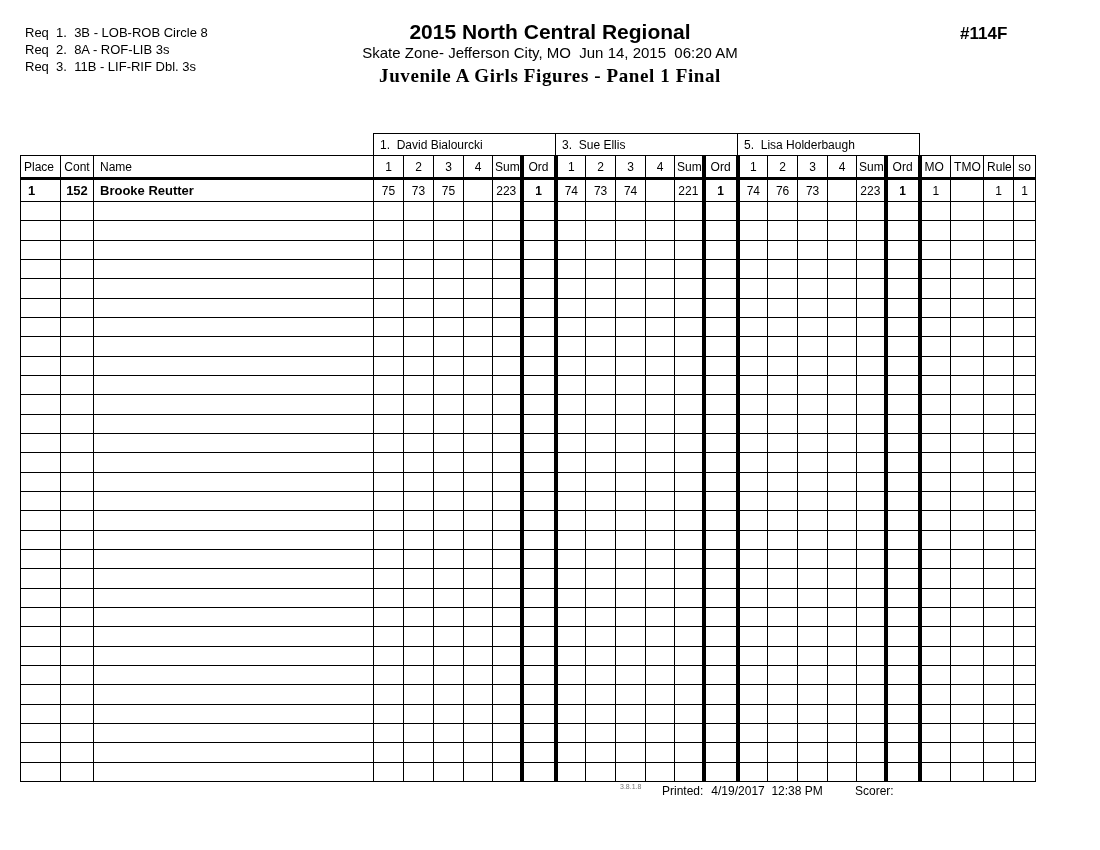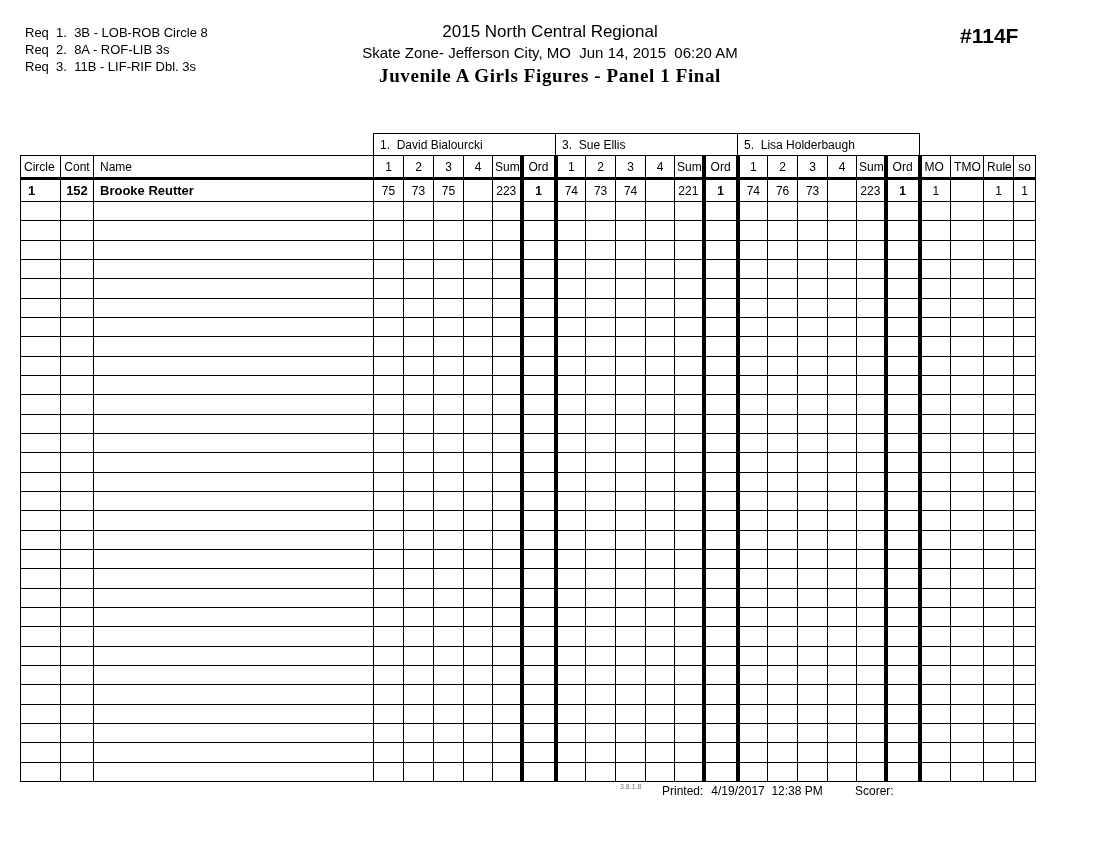--- a/index.html
+++ b/index.html
@@ -9,25 +9,25 @@
     position: relative;
     font-family: "Liberation Sans", sans-serif;
     color: #000;
     overflow: hidden;
   }
   .pre { white-space: pre; }
 
   
   .req-block { position: absolute; left: 25px; top: 24px; font-size: 13px; line-height: 17px; }
   .titles { position: absolute; left: 0; top: 22px; width: 1100px; text-align: center; }
-  .t1 { font-size: 17px; font-weight: normal; line-height: 20px; }
+  .t1 { font-size: 21px; font-weight: bold; line-height: 20px; }
   .t2 { font-size: 15px; line-height: 21px; }
   .t3 { font-size: 19px; font-weight: bold; line-height: 25px; letter-spacing: 0.6px; font-family: Liberation Serif, serif; }
   .t4 { font-size: 16px; line-height: 22px; }
-  .event-number { position: absolute; left: 960px; top: 24px; font-size: 21px; font-weight: bold; }
+  .event-number { position: absolute; left: 960px; top: 24px; font-size: 17px; font-weight: bold; }
 
   
   table.report-table {
     position: absolute; left: 20px; top: 133px;
     border-collapse: collapse; table-layout: fixed;
     width: 1016px;
     font-size: 12px;
   }
   .report-table td {
     border: 1px solid #000;
@@ -104,21 +104,21 @@
   </colgroup>
   <tbody id="rows-body">
     <tr class="judge-row">
       <td class="spacer" colspan="3"></td>
       <td class="judge-name pre" colspan="6">1.  David Bialourcki</td>
       <td class="judge-name pre" colspan="6">3.  Sue Ellis</td>
       <td class="judge-name pre" colspan="6">5.  Lisa Holderbaugh</td>
       <td class="spacer" colspan="4"></td>
     </tr>
     <tr class="header-row">
-      <td class="al">Circle</td>
+      <td class="al">Place</td>
       <td>Cont</td>
       <td class="name-col">Name</td>
       <td>1</td>
       <td>2</td>
       <td>3</td>
       <td>4</td>
       <td>Sum</td>
       <td class="ord">Ord</td>
       <td>1</td>
       <td>2</td>

